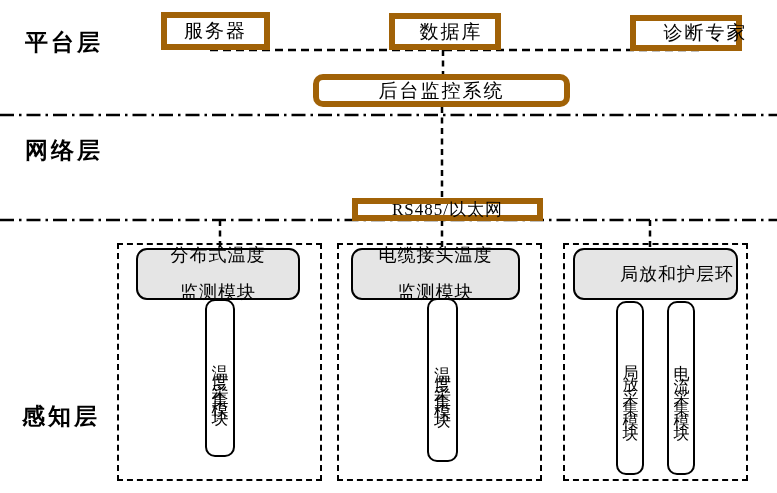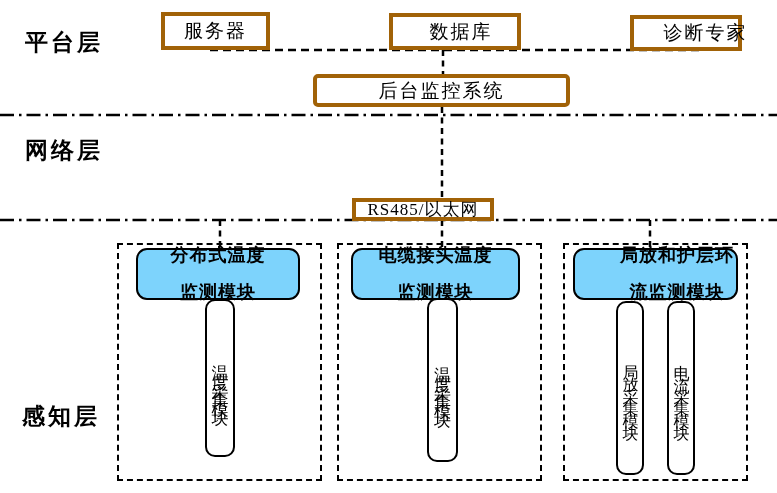--- a/index.html
+++ b/index.html
@@ -7,35 +7,35 @@
     position:relative;width:777px;height:493px;background:#ffffff;
     font-family:"Liberation Serif","DejaVu Serif",serif;
     color:#000;overflow:hidden;
   }
   .stage svg.wires{position:absolute;left:0;top:0;z-index:1;}
   .layer-label{
     position:absolute;z-index:2;font-size:23px;font-weight:600;
     letter-spacing:3px;white-space:nowrap;
   }
   .node{
-    position:absolute;z-index:3;background:#fff;border:4px solid #a16207;
+    position:absolute;z-index:3;background:#fff;border:6px solid #a16207;
     display:flex;align-items:center;justify-content:center;
     font-size:19px;letter-spacing:2px;white-space:nowrap;box-sizing:border-box;
   }
-  .node.rounded{border-radius:5px;}
+  .node.rounded{border-radius:10px;}
   .rs485{font-size:17px;letter-spacing:1px;}
   .group-box{
     position:absolute;z-index:2;border:2px dashed #000;background:transparent;
     box-sizing:border-box;
   }
   .module-header{
-    position:absolute;z-index:3;background:#7dd3fc;border:2.5px solid #000;
+    position:absolute;z-index:3;background:#e5e5e5;border:2.5px solid #000;
     border-radius:11px;box-sizing:border-box;
     display:flex;flex-direction:column;align-items:center;justify-content:center;
-    font-size:18px;font-weight:bold;line-height:25px;letter-spacing:1px;white-space:nowrap;gap:12px;
+    font-size:18px;font-weight:normal;line-height:25px;letter-spacing:1px;white-space:nowrap;gap:12px;
   }
   .capsule{
     position:absolute;z-index:3;background:#fff;border:2px solid #000;
     border-radius:10px;box-sizing:border-box;
     display:flex;align-items:center;justify-content:center;
     writing-mode:vertical-rl;text-orientation:upright;
     font-size:17px;letter-spacing:9px;white-space:nowrap;
   }
   .capsule.tall{letter-spacing:12px;font-size:16px;}
 </style>
@@ -58,41 +58,40 @@
     <line x1="220" y1="220" x2="220" y2="249" stroke="#000" stroke-width="2.5" stroke-dasharray="6 4.5"></line>
     <line x1="442" y1="220" x2="442" y2="249" stroke="#000" stroke-width="2.5" stroke-dasharray="6 4.5"></line>
     <line x1="650" y1="220" x2="650" y2="249" stroke="#000" stroke-width="2.5" stroke-dasharray="6 4.5"></line>
   </svg>
 
   <div class="layer-label" style="left:25px;top:135px;">网络层</div>
   <div class="layer-label" style="left:25px;top:27px;">平台层</div>
   <div class="layer-label" style="left:22px;top:369px;margin-top:32px;">感知层</div>
 
   <div class="node" style="left:161px;top:12px;width:109px;height:38px;">服务器</div>
-  <div class="node" style="left:389px;top:13px;width:132px;height:37px;padding-left:12px;">数据库</div>
+  <div class="node" style="left:389px;top:13px;width:112px;height:37px;padding-left:12px;">数据库</div>
   <div class="node" style="left:630px;top:15px;width:112px;height:36px;padding-left:39px;">诊断专家</div>
   <div class="node rounded" style="left:313px;top:74px;width:257px;height:33px;">后台监控系统</div>
 
-  <div class="node rs485" style="left:352px;top:198px;width:142px;height:23px;">RS485/以太网</div>
+  <div class="node rs485" style="left:352px;top:198px;width:191px;height:23px;">RS485/以太网</div>
 
   <div class="group-box" style="left:117px;top:243px;width:205px;height:238px;"></div>
   <div class="module-header" style="left:136px;top:248px;width:164px;height:52px;">
     <div>分布式温度</div>
     <div>监测模块</div>
   </div>
   <div class="capsule" style="left:205px;top:299px;width:30px;height:158px;">温度采集模块</div>
 
   <div class="group-box" style="left:337px;top:243px;width:205px;height:238px;"></div>
   <div class="module-header" style="left:351px;top:248px;width:169px;height:52px;text-align:right;">
     <div>电缆接头温度</div>
     <div>监测模块</div>
   </div>
   <div class="capsule" style="left:427px;top:298px;width:31px;height:164px;">温度采集模块</div>
 
   <div class="group-box" style="left:563px;top:243px;width:185px;height:238px;"></div>
   <div class="module-header" style="left:573px;top:248px;width:165px;height:52px;padding-left:43px;">
     <div>局放和护层环</div>
-    <div>流监测模块</div>
   </div>
   <div class="capsule tall" style="left:616px;top:301px;width:28px;height:174px;">局放采集模块</div>
   <div class="capsule tall" style="left:667px;top:301px;width:28px;height:174px;">电流采集模块</div>
 
 </div>
 
 </body></html>

